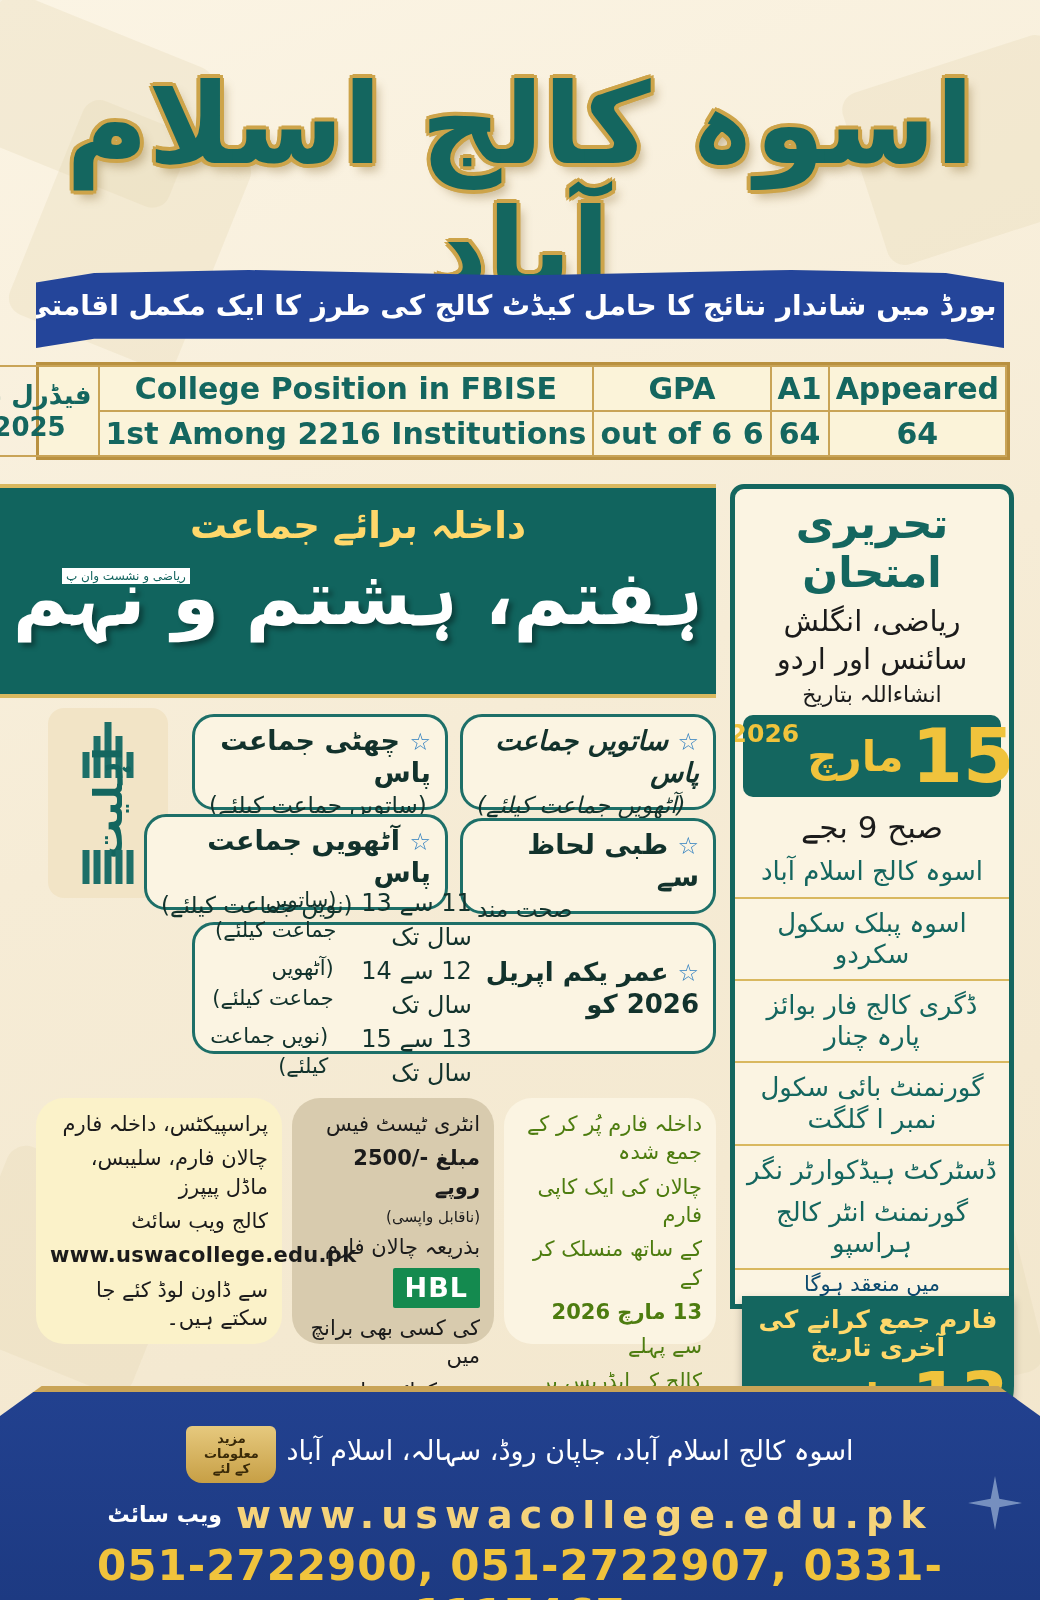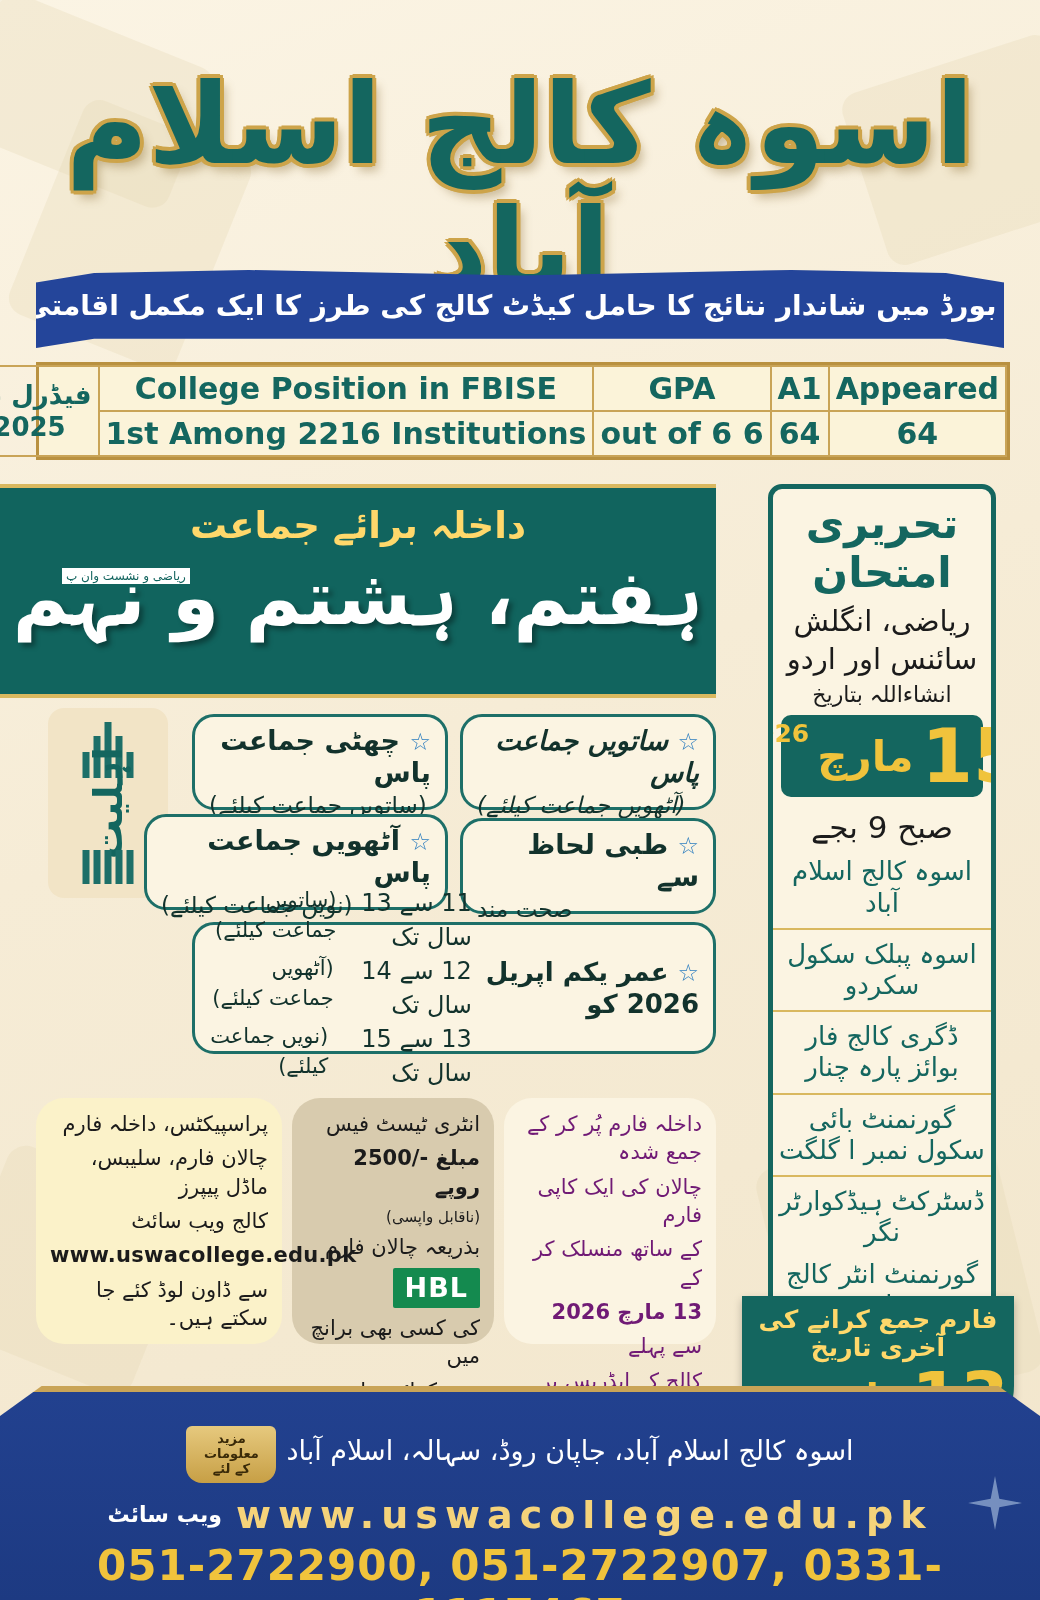--- a/index.html
+++ b/index.html
@@ -96,21 +96,21 @@
     position:absolute;right:548px;top:8px;width:120px;height:190px;
     background:#f2e4c6;border-radius:16px;display:flex;align-items:center;justify-content:center;
   }
   #elig-tab-text{color:#14665f;font-size:40px;font-weight:bold;writing-mode:vertical-rl;transform:rotate(180deg);}
   .bars{position:absolute;left:50%;transform:translateX(-50%);display:flex;gap:4px;align-items:flex-end;}
   .bars.top{top:14px;} .bars.bot{bottom:14px;}
   .bars i{display:block;width:7px;background:#1d6f68;}
 
   
   #exam-col{
-    position:absolute;top:484px;right:44px;width:228px;
+    position:absolute;top:484px;right:26px;width:284px;
     background:#fbf4e2;border:5px solid #14665f;border-radius:14px 14px 0 0;
     box-sizing:border-box;overflow:hidden;
   }
   #exam-title{color:#14665f;font-size:42px;font-weight:bold;text-align:center;padding:10px 0 2px;}
   #exam-subjects{color:#1b1b1b;font-size:29px;line-height:1.3;text-align:center;padding:4px 10px;}
   #exam-insha{color:#1b1b1b;font-size:22px;text-align:center;padding-bottom:8px;}
   #exam-date{
     background:#14665f;color:#f0c33c;margin:0 8px 8px;border-radius:10px;
     display:flex;align-items:center;justify-content:center;gap:8px;padding:4px 6px;
   }
@@ -132,21 +132,21 @@
   }
   #deadline-label{color:#ffd86b;font-size:25px;font-weight:bold;padding-top:10px;line-height:1.1;}
   #deadline-date{display:flex;align-items:center;justify-content:center;gap:8px;color:#f0c33c;margin-top:2px;}
   #deadline-date .d-num{font-size:70px;font-weight:bold;line-height:1;}
   #deadline-date .d-mon{font-size:38px;font-weight:bold;}
   #deadline-date .d-yr{font-size:22px;font-weight:bold;align-self:flex-end;}
 
   
   #info-row{position:absolute;top:1098px;left:36px;width:680px;height:250px;}
   .ibox{position:absolute;box-sizing:border-box;border-radius:28px;padding:12px 14px;}
-  #ibox-left{right:0;top:0;width:212px;height:246px;background:#fbf4e2;color:#701a75;}
+  #ibox-left{right:0;top:0;width:212px;height:246px;background:#fbf4e2;color:#4d7c0f;}
   #ibox-mid{right:222px;top:0;width:202px;height:246px;background:#d8cbae;color:#1b1b1b;}
   #ibox-right{right:434px;top:0;width:246px;height:246px;background:#fbf2c9;color:#1b1b1b;}
   .ibox p{margin:0 0 6px;font-size:21px;line-height:1.35;text-align:right;}
   .big-date{font-size:34px;font-weight:bold;}
   #hbl-logo{
     display:inline-block;background:#148a4f;color:#fff;font-weight:bold;
     font-size:27px;padding:2px 12px;letter-spacing:1px;border-radius:2px;
   }
   .fee-amt{font-size:31px;font-weight:bold;}
   .site-url{font-size:24px;font-weight:bold;letter-spacing:.3px;direction:ltr;}

